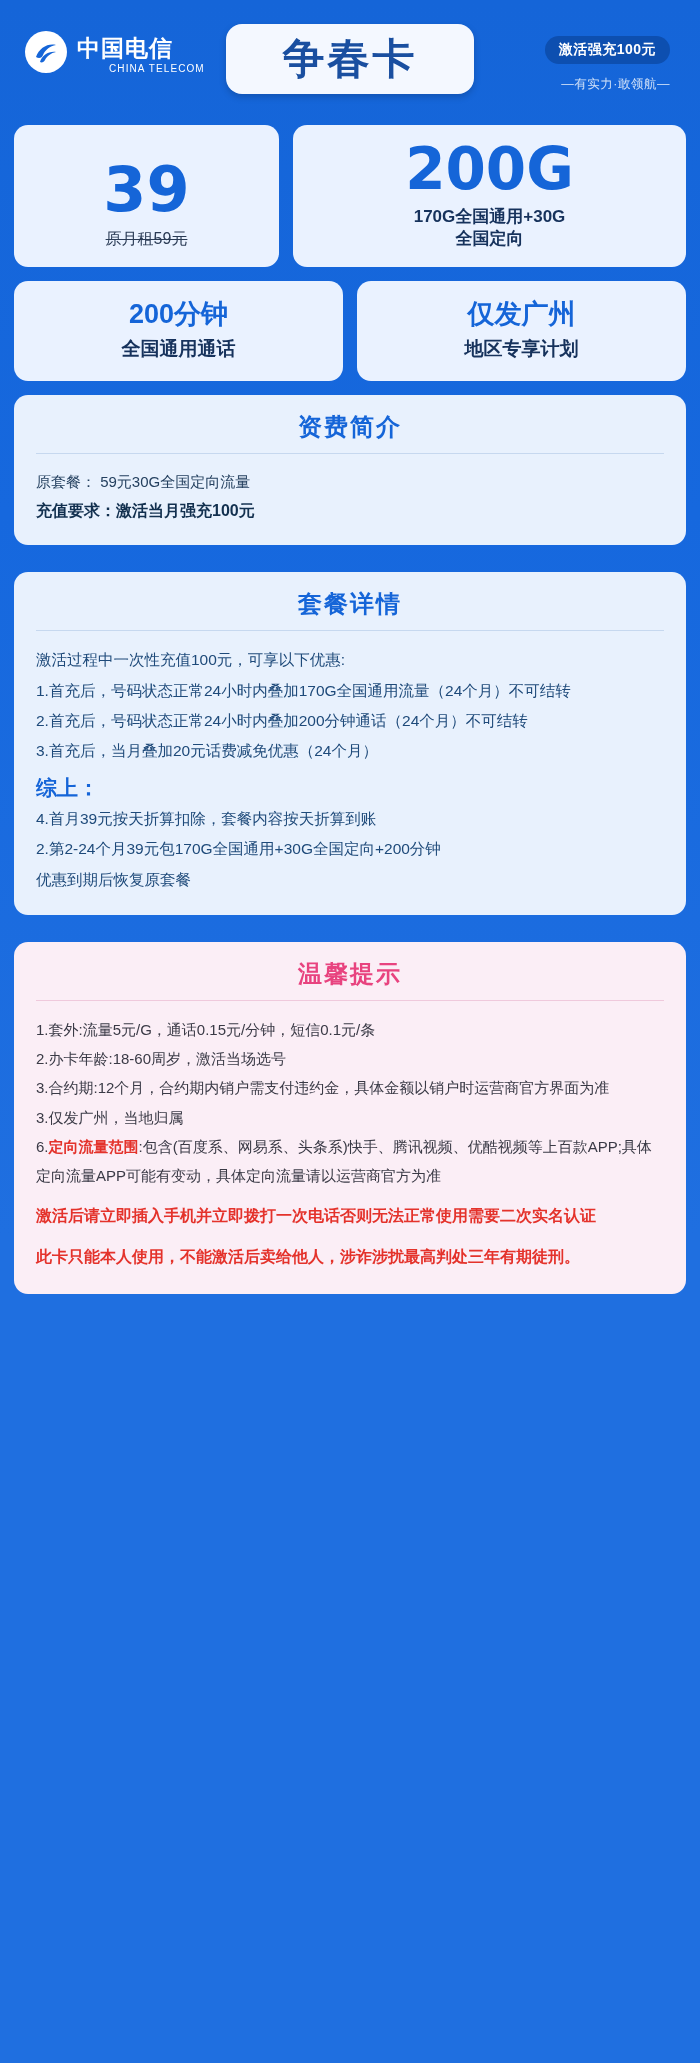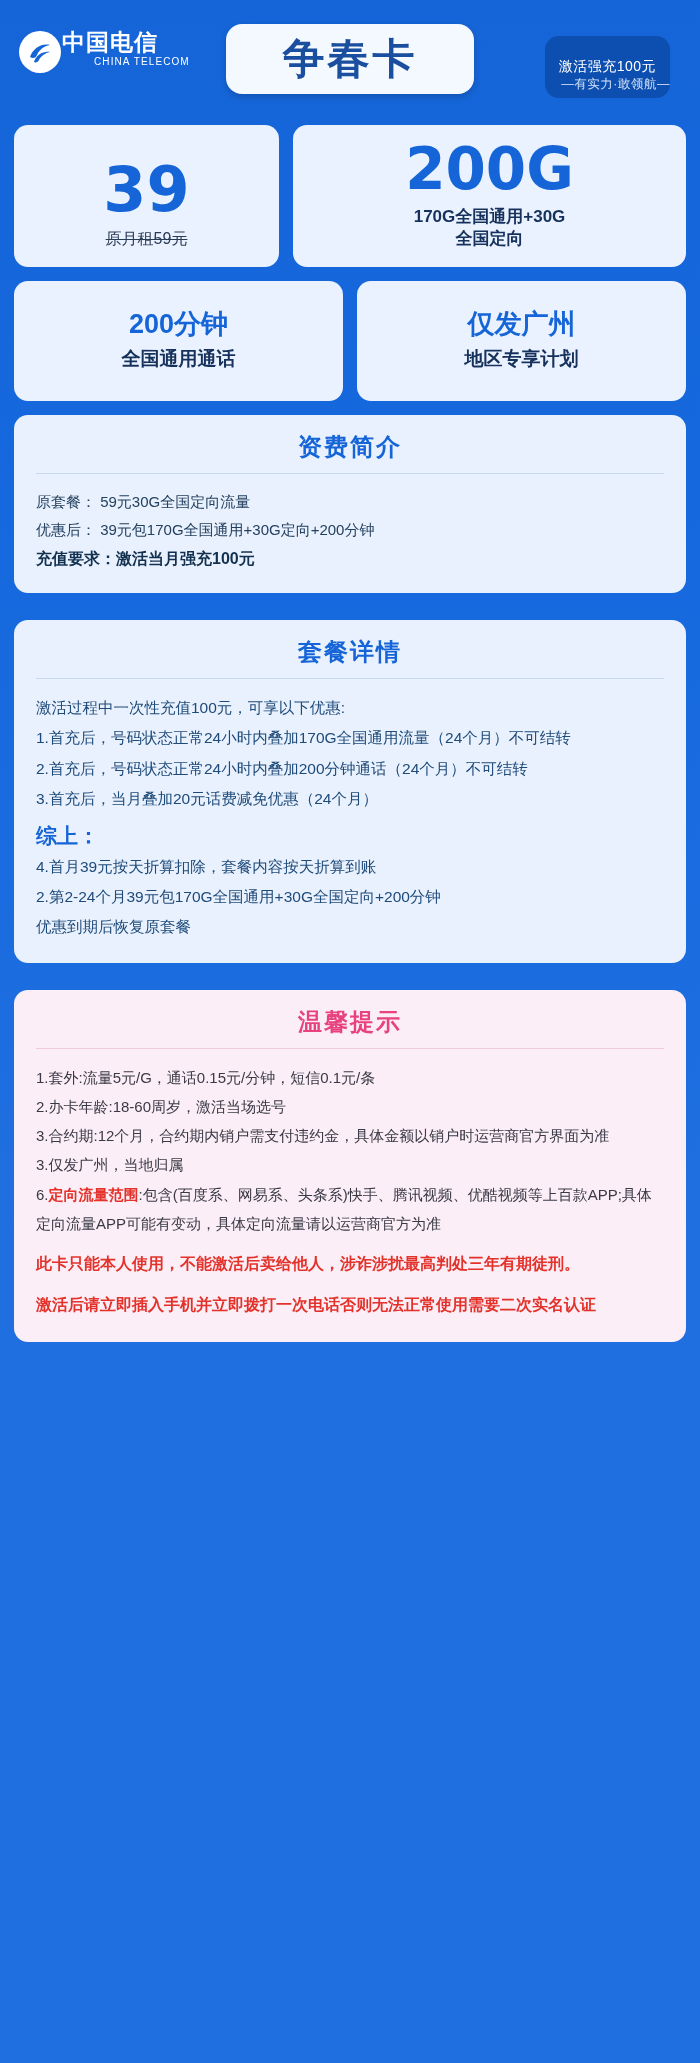--- a/index.html
+++ b/index.html
@@ -20,24 +20,25 @@
     overflow: hidden;
   }
 
   
   .header {
     position: relative;
     height: 125px;
   }
   .logo {
     position: absolute;
-    left: 4px;
+    left: 10px;
     top: 30px;
     display: flex;
-    align-items: flex-start;
+    align-items: flex-end;
+    gap: 9px;
   }
   .logo-mark {
     width: 44px;
     height: 44px;
     position: relative;
   }
   .logo-text {
     color: #ffffff;
     line-height: 1.05;
   }
@@ -74,24 +75,24 @@
     letter-spacing: 3px;
     font-family: "DejaVu Sans", sans-serif;
   }
 
   .badge-top {
     position: absolute;
     right: 16px;
     top: 36px;
     background: #0d4fb0;
     border-radius: 14px;
-    padding: 22px 14px;
+    padding: 5px 14px;
     color: #ffffff;
     font-size: 14px;
-    font-weight: normal;
+    font-weight: bold;
     letter-spacing: 0.5px;
   }
   .badge-sub {
     position: absolute;
     right: 16px;
     top: 76px;
     color: #cfe0f8;
     font-size: 12.5px;
     letter-spacing: 0.5px;
   }
@@ -149,21 +150,21 @@
   .data-desc {
     margin-top: 8px;
     font-size: 17px;
     font-weight: bold;
     color: #16325c;
     line-height: 1.3;
   }
 
   .card-half {
     flex: 1;
-    height: 120px;
+    height: 100px;
     display: flex;
     flex-direction: column;
     align-items: center;
     justify-content: center;
     gap: 6px;
   }
   .half-main {
     font-size: 27px;
     font-weight: bold;
     color: #1565d8;
@@ -299,21 +300,20 @@
     <div class="card card-half">
       <div class="half-main">仅发广州</div>
       <div class="half-sub">地区专享计划</div>
     </div>
   </div>
 
   <div class="panel">
     <div class="panel-title">资费简介</div>
     <div class="divider"></div>
     <div class="line">原套餐： 59元30G全国定向流量</div>
-    <div class="line">优惠后： 39元包170G全国通用+30G定向+200分钟</div>
     <div class="line bold">充值要求：激活当月强充100元</div>
   </div>
 
   <div class="panel panel-detail">
     <div class="panel-title">套餐详情</div>
     <div class="divider"></div>
     <div class="line">激活过程中一次性充值100元，可享以下优惠:</div>
     <div class="line">1.首充后，号码状态正常24小时内叠加170G全国通用流量（24个月）不可结转</div>
     <div class="line">2.首充后，号码状态正常24小时内叠加200分钟通话（24个月）不可结转</div>
     <div class="line">3.首充后，当月叠加20元话费减免优惠（24个月）</div>
@@ -324,17 +324,17 @@
   </div>
 
   <div class="panel-tips">
     <div class="panel-title">温馨提示</div>
     <div class="divider"></div>
     <div class="line">1.套外:流量5元/G，通话0.15元/分钟，短信0.1元/条</div>
     <div class="line">2.办卡年龄:18-60周岁，激活当场选号</div>
     <div class="line">3.合约期:12个月，合约期内销户需支付违约金，具体金额以销户时运营商官方界面为准</div>
     <div class="line">3.仅发广州，当地归属</div>
     <div class="line"><span>6.</span><span class="hl-red">定向流量范围</span><span>:包含(百度系、网易系、头条系)快手、腾讯视频、优酷视频等上百款APP;具体定向流量APP可能有变动，具体定向流量请以运营商官方为准</span></div>
+    <div class="warn">激活后请立即插入手机并立即拨打一次电话否则无法正常使用需要二次实名认证</div>
     <div class="warn">此卡只能本人使用，不能激活后卖给他人，涉诈涉扰最高判处三年有期徒刑。</div>
-    <div class="warn">激活后请立即插入手机并立即拨打一次电话否则无法正常使用需要二次实名认证</div>
   </div>
 
 </div>
 
 </body></html>

